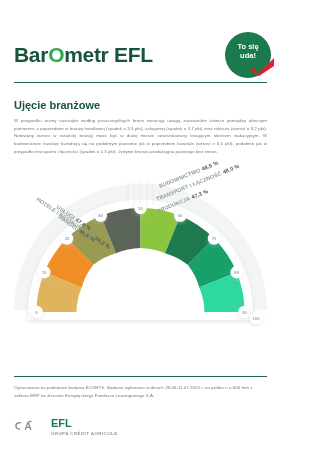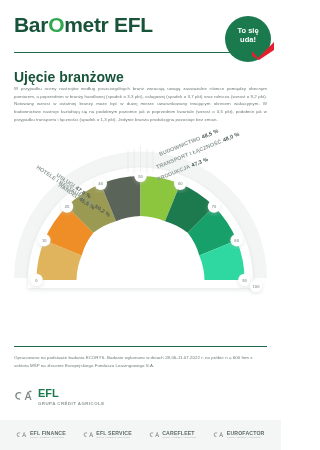--- a/index.html
+++ b/index.html
@@ -14,20 +14,21 @@
     position: relative;
     width: 281px; height: 450px;
     background: #ffffff;
   }
 
   
   .header {
     position: relative;
     padding: 14px 14px 0 14px;
     height: 62px;
+    margin-top: 30px;
   }
   .title {
     font-size: 21px;
     font-weight: bold;
     color: #17543a;
     letter-spacing: -0.3px;
     line-height: 1;
     white-space: nowrap;
   }
   .title .o-green { color: #2fa84f; }
@@ -41,21 +42,21 @@
     position: absolute;
     left: 14px; right: 14px;
     top: 52px;
     height: 1px;
     background: #1d6b4a;
   }
 
   
   .badge {
     position: absolute;
-    right: 10px; top: 16px;
+    right: 10px; top: 2px;
     width: 46px; height: 46px;
   }
   .badge-circle {
     position: absolute; inset: 0;
     border-radius: 50%;
     background: #1a7a4e;
   }
   .badge-text {
     position: absolute;
     left: 0; right: 0; top: 11px;
@@ -70,23 +71,24 @@
     position: absolute;
     right: -4px; bottom: 2px;
     width: 24px; height: 18px;
   }
 
   
   .section {
     padding: 7px 14px 0 14px;
   }
   .section-heading {
-    font-size: 14px;
+    font-size: 11px;
     font-weight: bold;
     color: #17543a;
+    margin-bottom: 6px;
   }
   .body-copy {
     font-size: 4.4px;
     line-height: 1.75;
     color: #6d7a74;
     text-align: justify;
     letter-spacing: 0.05px;
   }
 
   
@@ -132,21 +134,21 @@
     color: #6d7a74;
     letter-spacing: 0.05px;
   }
 
   .logo-row {
     position: absolute;
     left: 14px;
     top: 388px;
     display: flex;
     align-items: center;
-    gap: 5px;
+    gap: 18px;
   }
   .ca-mark { width: 19px; height: 13px; display: block; }
   .logo-txt-main {
     font-size: 11px;
     font-weight: bold;
     color: #1a7a4e;
     line-height: 1;
   }
   .logo-txt-sub {
     font-size: 4.4px;

